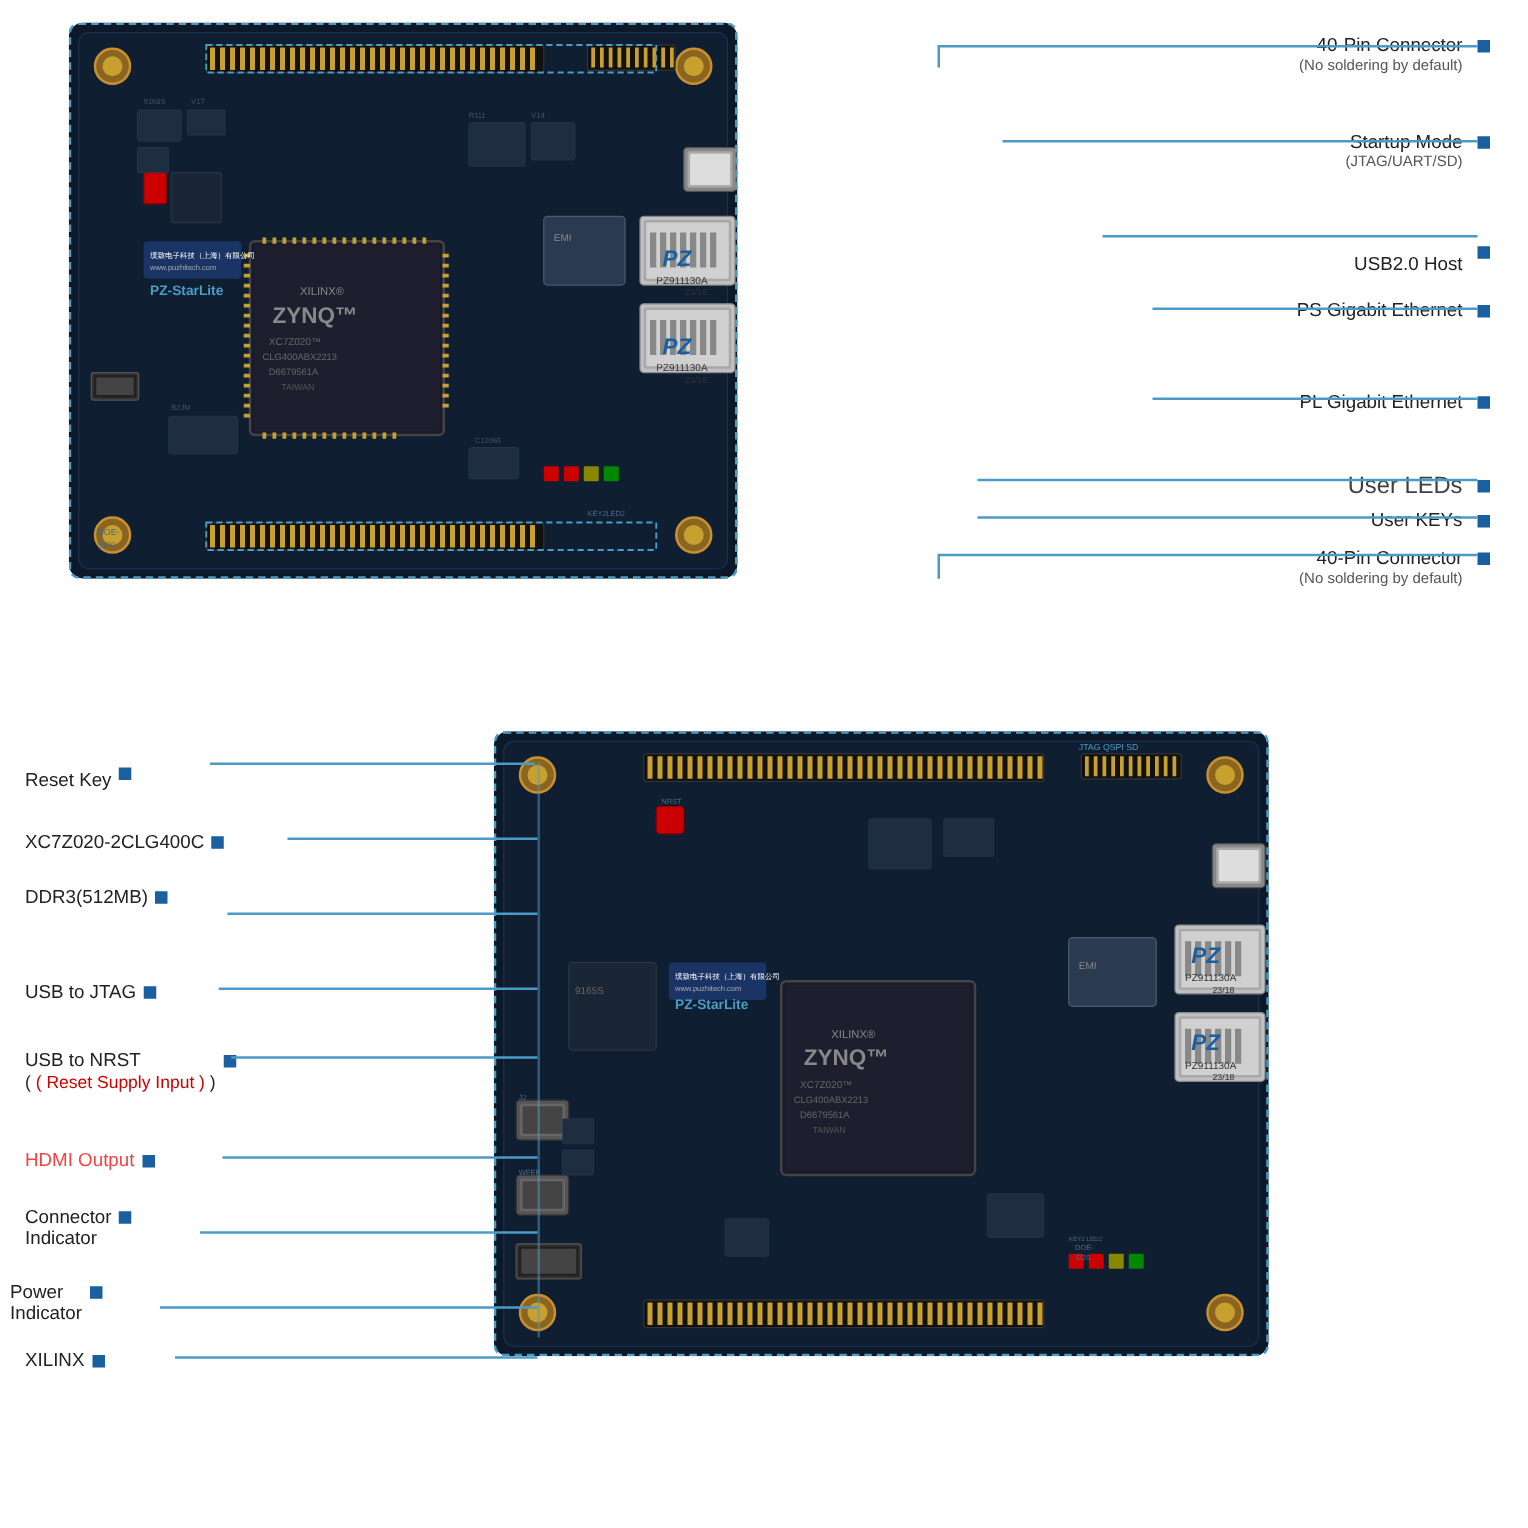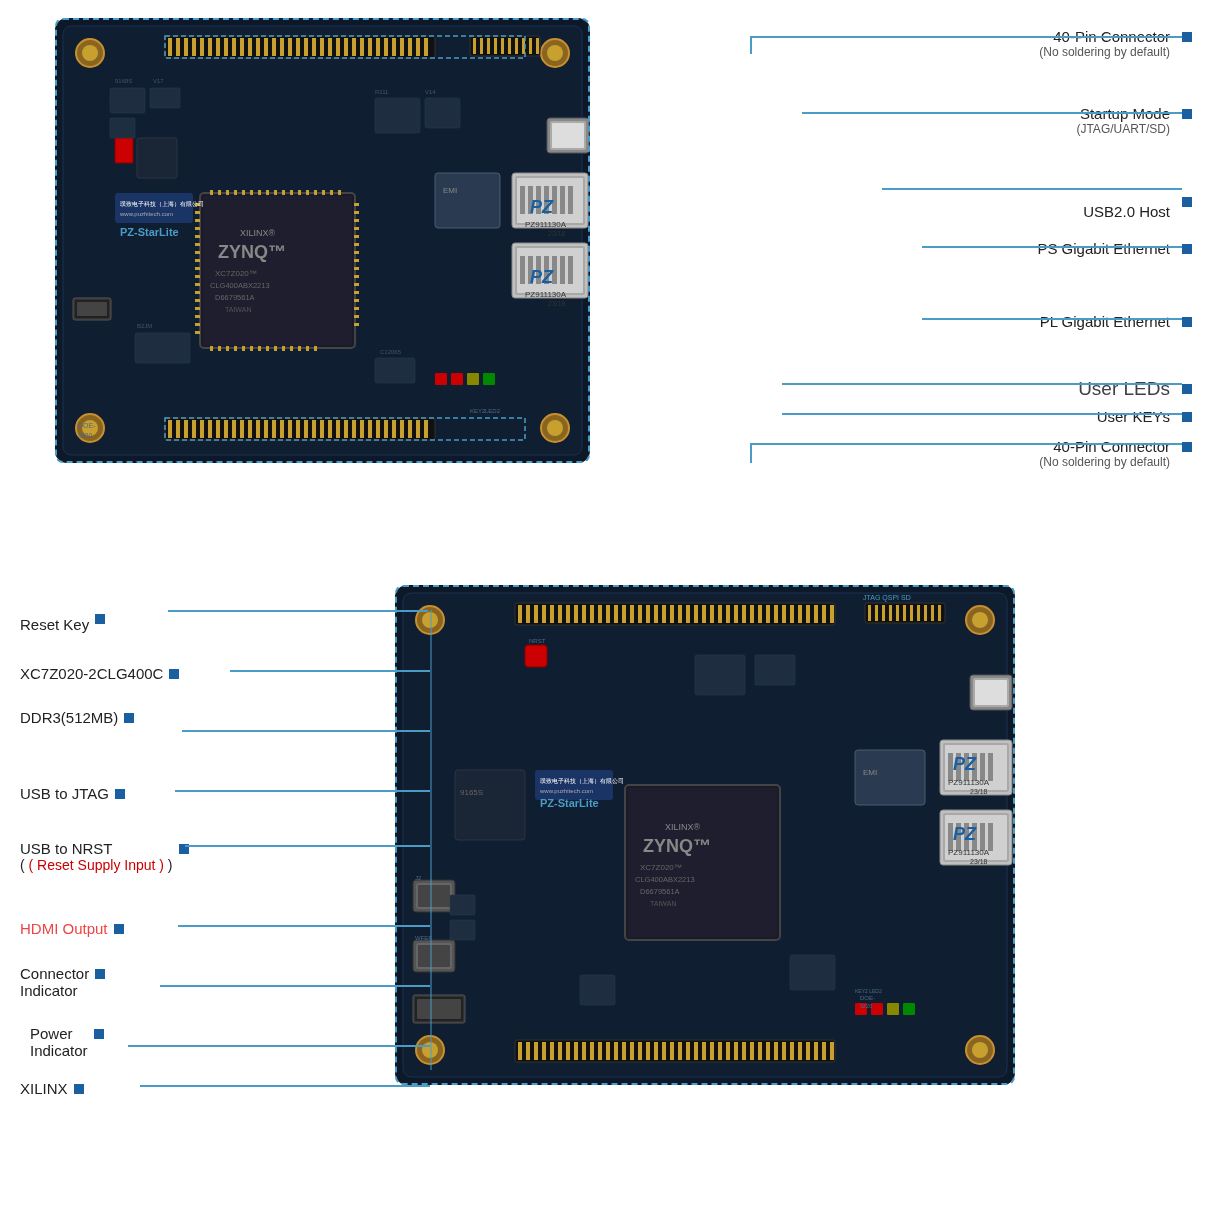--- a/index.html
+++ b/index.html
@@ -684,21 +684,21 @@
       <div style="display:flex; align-items:flex-start; gap:6px;">
         <div>
           <div style="font-size:15px; color:#222; white-space:nowrap;">Connector</div>
           <div style="font-size:15px; color:#222; white-space:nowrap;">Indicator</div>
         </div>
         <div style="width:10px; height:10px; background:#1a5fa0; flex-shrink:0; margin-top:4px;"></div>
       </div>
     </div>
     <div style="position:absolute; top:455px; left:160px; width:270px; height:2px; background:#4a9cc7;"></div>
 
-    <div class="annotation" style="top:495px; left:30px;">
+    <div class="annotation" style="top:495px; left:8px;">
       <div style="display:flex; align-items:flex-start; gap:6px;">
         <div>
           <div style="font-size:15px; color:#222; white-space:nowrap;">Power</div>
           <div style="font-size:15px; color:#222; white-space:nowrap;">Indicator</div>
         </div>
         <div style="width:10px; height:10px; background:#1a5fa0; flex-shrink:0; margin-top:4px;"></div>
       </div>
     </div>
     <div style="position:absolute; top:515px; left:128px; width:302px; height:2px; background:#4a9cc7;"></div>
 

